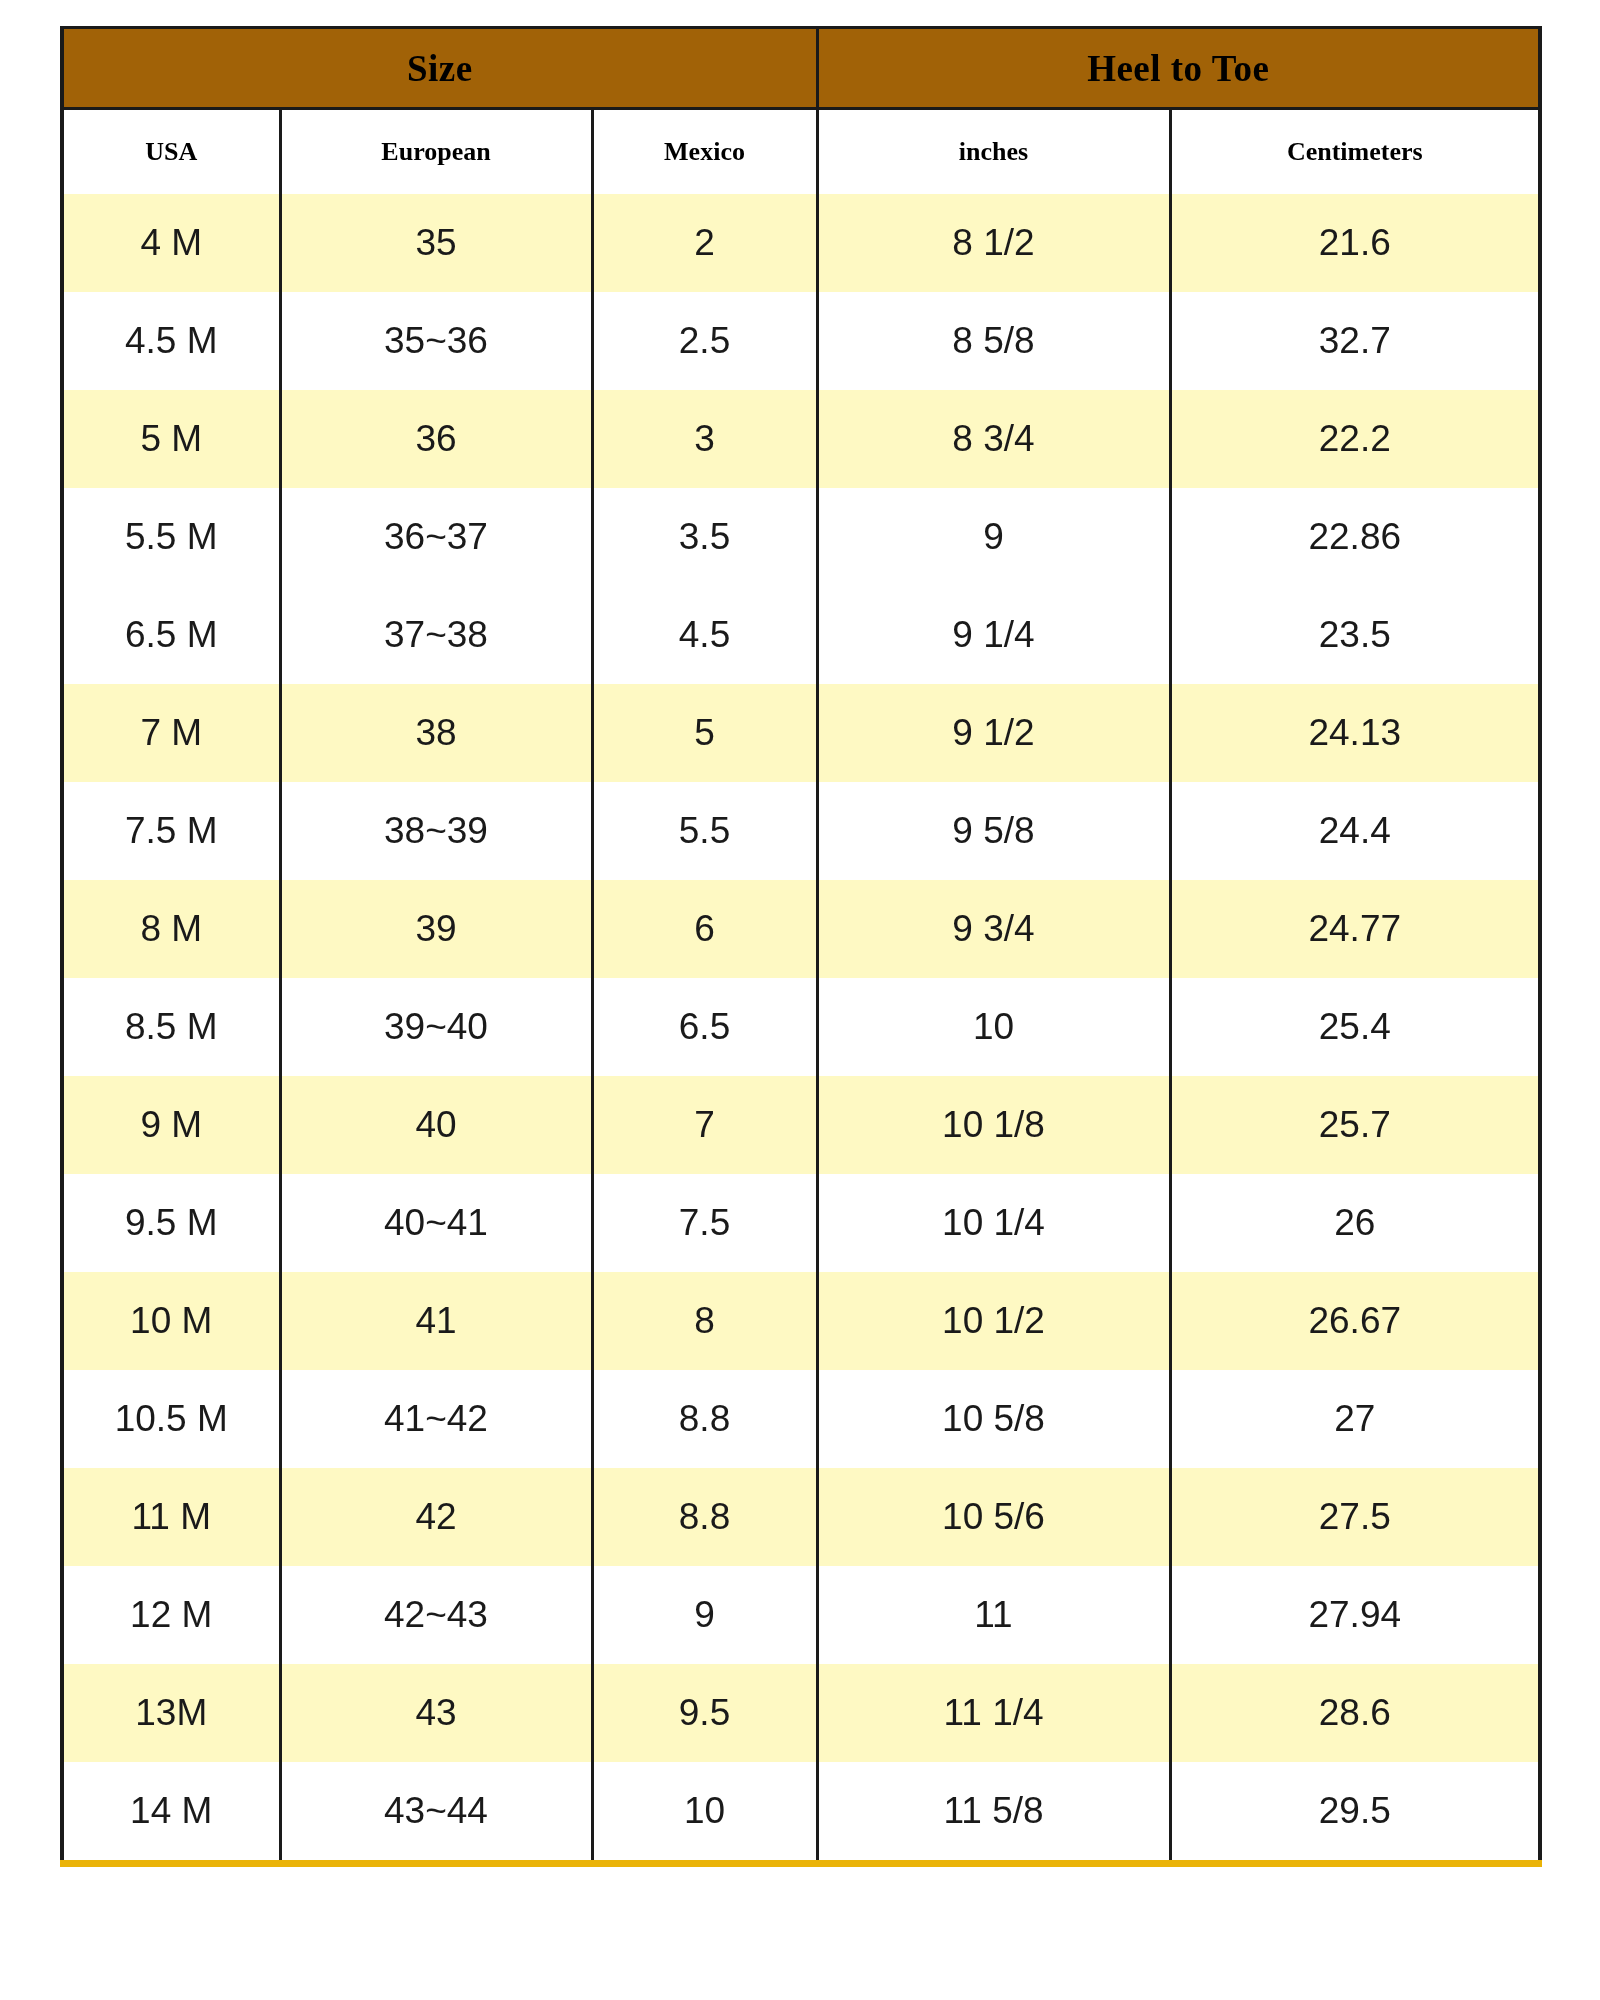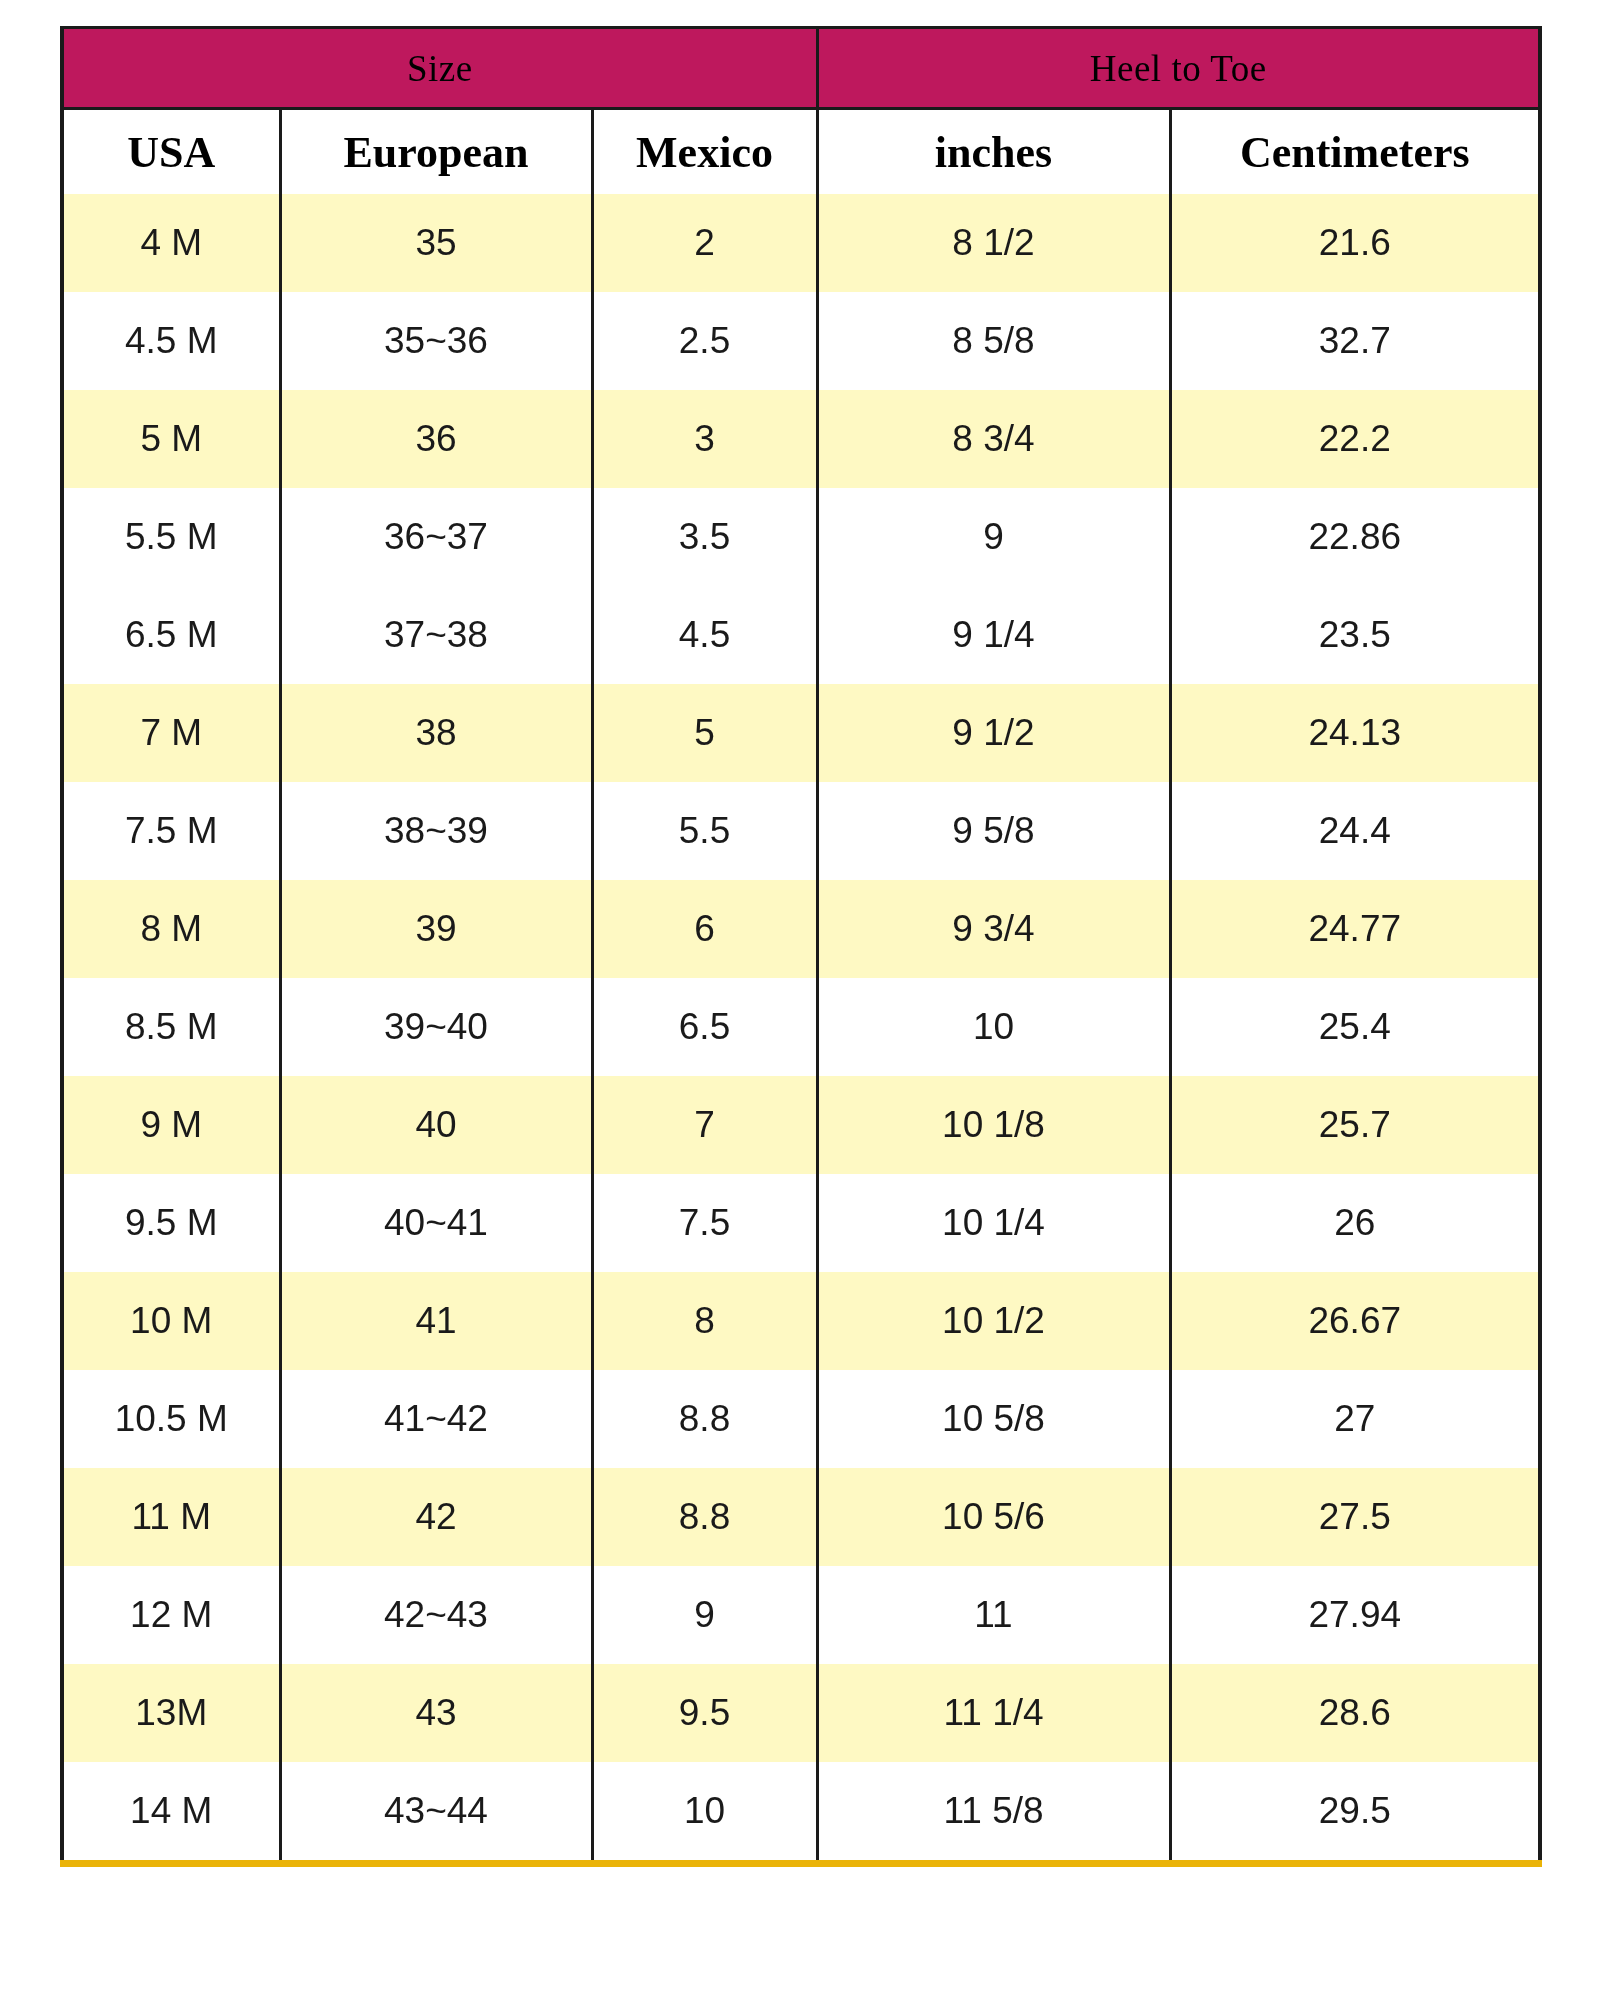--- a/index.html
+++ b/index.html
@@ -32,43 +32,43 @@
   }
 
   .size-chart col.c-usa      { width: 218px; }
   .size-chart col.c-european { width: 312px; }
   .size-chart col.c-mexico   { width: 225px; }
   .size-chart col.c-inches   { width: 353px; }
   .size-chart col.c-cm       { width: 370px; }
 
   
   .group-row th {
-    background: #be185d;
+    background: #a16207;
     border: 3px solid #1a1a1a;
     height: 76px;
     font-family: "Liberation Serif", serif;
-    font-weight: normal;
+    font-weight: bold;
     font-size: 37px;
     color: #000000;
     text-align: center;
     vertical-align: middle;
     letter-spacing: 0.5px;
   }
 
   
   .col-row th {
     background: #ffffff;
     border-left: 3px solid #1a1a1a;
     border-right: 3px solid #1a1a1a;
     border-bottom: none;
     border-top: none;
     height: 82px;
     font-family: "Liberation Serif", serif;
     font-weight: bold;
-    font-size: 44px;
+    font-size: 26px;
     color: #000000;
     text-align: center;
     vertical-align: middle;
   }
 
   
   .size-chart tbody td {
     border-left: 3px solid #1a1a1a;
     border-right: 3px solid #1a1a1a;
     height: 96px;

